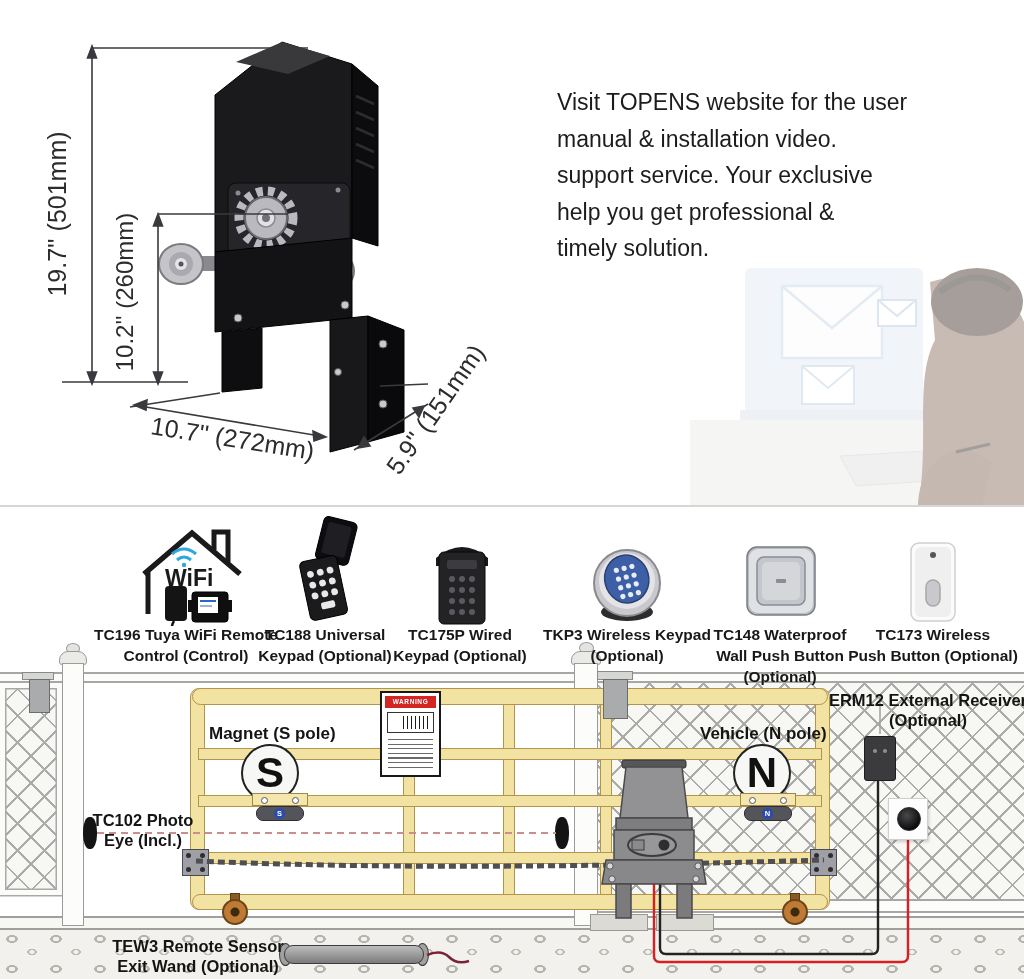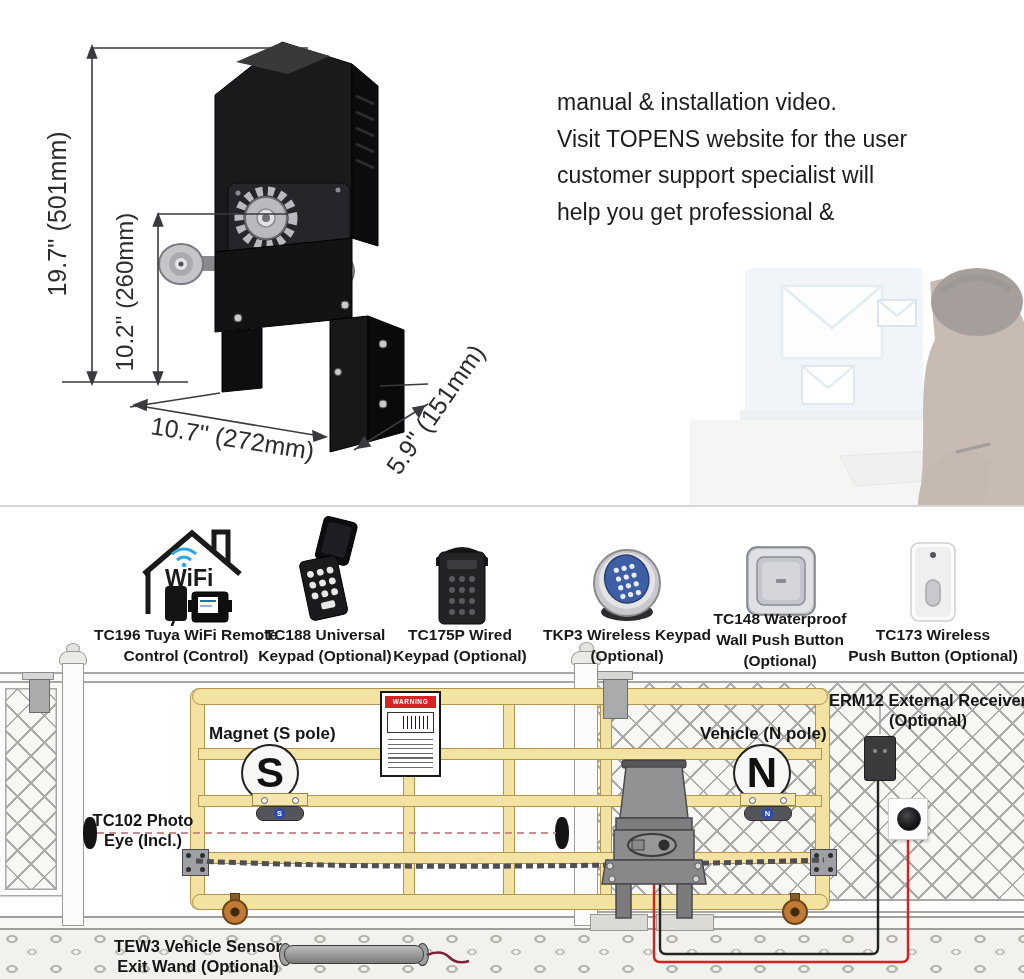--- a/index.html
+++ b/index.html
@@ -166,24 +166,25 @@
       <polygon points="358,448 370,446 364,437"></polygon>
         <polygon points="424,406 413,408 419,417"></polygon>
     </g>
   </svg>
   <div class="dim rot-90" style="left:57px;top:214px;">19.7'' (501mm)</div>
   <div class="dim rot-90" style="left:125px;top:292px;font-size:24px;">10.2'' (260mm)</div>
   <div class="dim" style="left:150px;top:424px;transform:rotate(9deg);">10.7'' (272mm)</div>
   <div class="dim" style="left:360px;top:395px;transform:rotate(-55deg);">5.9'' (151mm)</div>
 
   <div class="cs-body">
+    <div>Visit TOPENS website for the user</div>
     <div>manual &amp; installation video.</div>
-    <div>Visit TOPENS website for the user</div>
-    <div>customer support specialist will</div>
+    <div>support service. Your exclusive</div>
     <div>help you get professional &amp;</div>
+    <div>timely solution.</div>
   </div>
 
   <div class="divider"></div>
 
   <svg class="abs" style="left:134px;top:520px;z-index:6;" width="116" height="106" viewBox="0 0 116 106">
     <path d="M 10 54 L 58 13 L 106 54" fill="none" stroke="#1a1a1a" stroke-width="5.5"></path>
     <path d="M 80 30 V 12 H 94 V 42" fill="none" stroke="#1a1a1a" stroke-width="5"></path>
     <line x1="14" y1="52" x2="14" y2="94" stroke="#1a1a1a" stroke-width="5"></line>
     <path d="M 38 34 Q 50 24 62 34" fill="none" stroke="#2ba8e0" stroke-width="3"></path>
     <path d="M 43 40 Q 50 34 57 40" fill="none" stroke="#2ba8e0" stroke-width="3"></path>
@@ -279,21 +280,21 @@
     <div>(Optional)</div>
   </div>
 
   <svg class="abs" style="left:746px;top:546px;z-index:6;" width="70" height="74" viewBox="0 0 70 74">
     <rect x="1" y="1" width="68" height="68" rx="10" fill="#b9bcc2" stroke="#7a7d84" stroke-width="1.5"></rect>
     <rect x="3" y="3" width="64" height="64" rx="9" fill="#dfe1e5"></rect>
     <rect x="11" y="11" width="48" height="48" rx="7" fill="#c3c6cc" stroke="#8a8d94" stroke-width="1.5"></rect>
     <rect x="16" y="16" width="38" height="38" rx="5" fill="#d4d6da"></rect>
     <rect x="30" y="33" width="10" height="4" rx="1" fill="#8a8d94"></rect>
   </svg>
-  <div class="cap" style="left:685px;top:608px;width:190px;">
+  <div class="cap" style="left:685px;top:624px;width:190px;">
     <div>TC148 Waterproof</div>
     <div>Wall Push Button</div>
     <div>(Optional)</div>
   </div>
 
   <svg class="abs" style="left:910px;top:542px;z-index:6;" width="46" height="80" viewBox="0 0 46 80">
     <rect x="1" y="1" width="44" height="78" rx="8" fill="#fbfbfb" stroke="#cfcfcf" stroke-width="1.5"></rect>
     <rect x="5" y="5" width="36" height="70" rx="6" fill="#efefef"></rect>
     <circle cx="23" cy="13" r="3" fill="#55555a"></circle>
     <rect x="16" y="38" width="14" height="26" rx="7" fill="#c9c9cd" stroke="#a8a8ac" stroke-width="1.5"></rect>
@@ -424,21 +425,21 @@
 
   <div class="track"></div>
   <div class="concrete"></div>
 
   <div class="wheeltab" style="left:230px;top:893px;"></div>
   <div class="wheel" style="left:222px;top:899px;"></div>
   <div class="wheeltab" style="left:790px;top:893px;"></div>
   <div class="wheel" style="left:782px;top:899px;"></div>
 
   <div class="dlabel" style="left:103px;top:936px;width:190px;z-index:7;">
-    <div>TEW3 Vehicle Sensor</div>
+    <div>TEW3 Remote Sensor</div>
     <div>Exit Wand (Optional)</div>
   </div>
   <div class="wandcap" style="left:279px;top:943px;"></div>
   <div class="wandcap" style="left:416px;top:943px;"></div>
   <div class="wand"></div>
   <svg class="abs" style="left:426px;top:948px;z-index:4;" width="44" height="22" viewBox="0 0 44 22">
     <path d="M 1 7 q 14 -6 22 2 q 8 8 20 4" fill="none" stroke="#7a2238" stroke-width="2.5"></path>
   </svg>
 
 </div>

